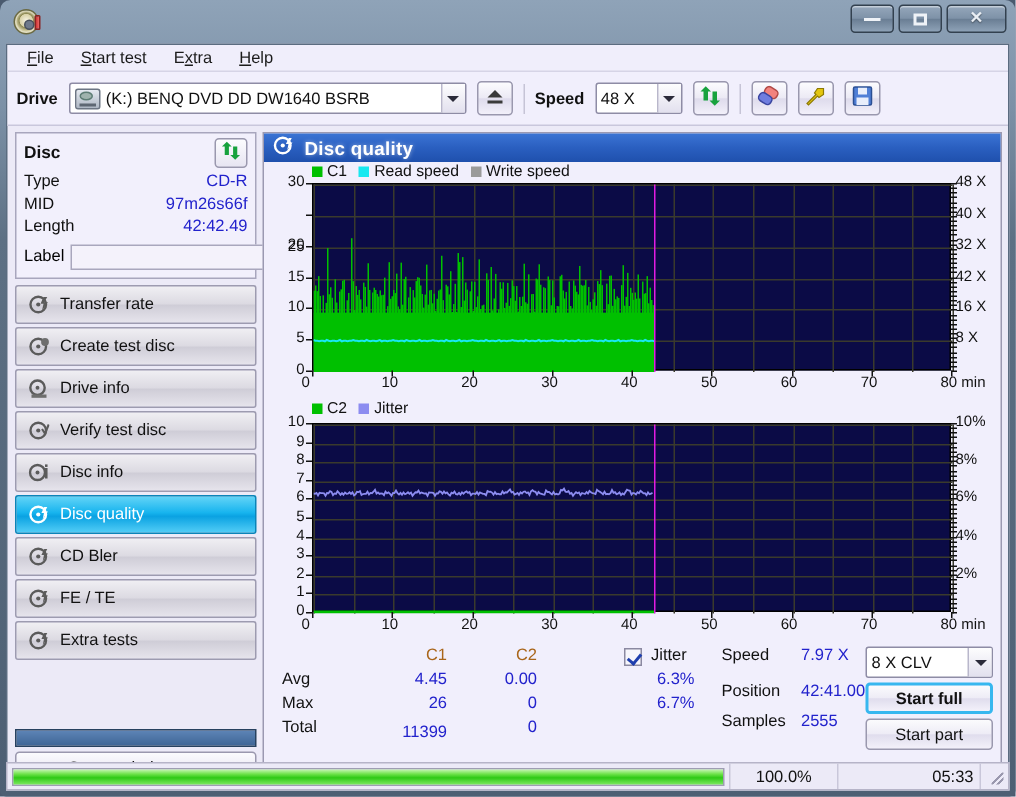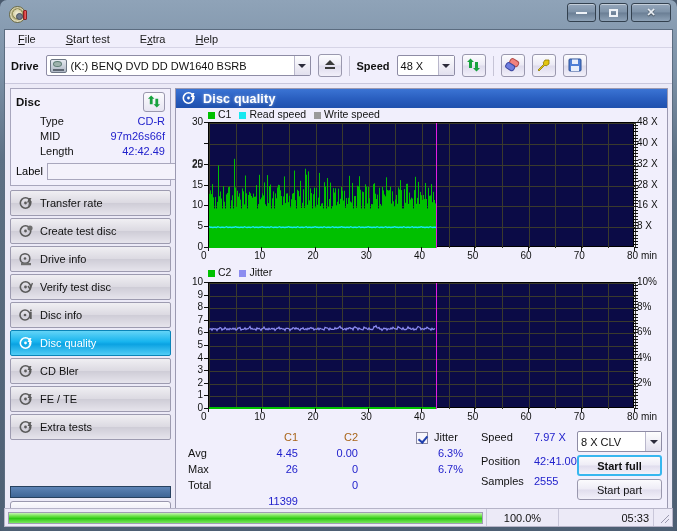--- a/index.html
+++ b/index.html
@@ -56,21 +56,21 @@
   
   #client {
     position:absolute; left:4px; top:29px; width:669px; height:498px;
     background:#eceaf7;
     border:1px solid #5b6c80;
     display:flex; flex-direction:column;
   }
 
   
   #menubar { height:18px; background:#f0eefb; display:flex; align-items:center;
-    padding-left:10px; gap:24px; border-bottom:1px solid #d6d4e6; }
+    padding-left:10px; gap:12px; border-bottom:1px solid #d6d4e6; }
   .menu-item { font-size:11px; color:#1b1b1b; padding:1px 3px; }
   .menu-item u { text-decoration: underline; }
 
   
   #toolbar { height:36px; background:#f1effc; display:flex; align-items:center;
     padding:0 6px; gap:7px; border-bottom:1px solid #c9c7dc; }
   .tb-label { font-weight:bold; font-size:11px; color:#111; }
   .combo {
     height:21px; background:#fff; border:1px solid #8e8ca5; border-radius:2px;
     display:flex; align-items:center; padding:0 0 0 3px; font-size:11px; color:#111;
@@ -101,21 +101,21 @@
   .panel { border:1px solid #a8a6bd; background:#f2f0fc; }
   #disc-panel { padding:3px 5px 4px 5px; }
   #disc-head { display:flex; align-items:center; justify-content:space-between; margin-bottom:2px;}
   #disc-head .t { font-weight:bold; font-size:11.5px; color:#111; }
   .refresh-btn {
     width:22px;height:20px;border:1px solid #9a98ae;border-radius:3px;
     background:linear-gradient(180deg,#fcfcfe,#e7e5f2);
     display:flex;align-items:center;justify-content:center;
   }
   .disc-row { display:flex; justify-content:space-between; font-size:11px; line-height:15px;}
-  .disc-row .k { color:#101010;margin-left:24px; }
+  .disc-row .k { color:#101010; }
   .disc-row .v { color:#2222cc; }
   #label-row { display:flex; align-items:center; gap:4px; margin-top:2px;}
   #label-row .k { font-size:11px; width:36px; }
   #label-input { flex:1; height:17px; background:#f4f2fb; border:1px solid #a9a7bd; font-size:11px; padding:0 2px;}
   .cd-btn { width:21px;height:20px;border:1px solid #9a98ae;border-radius:3px;
     background:linear-gradient(180deg,#fcfcfe,#e7e5f2);display:flex;align-items:center;justify-content:center;}
 
   
   #navlist { margin-top:4px; display:flex; flex-direction:column; gap:2px; }
   .nav-btn {
@@ -725,21 +725,21 @@
               <div class="tick-lbl" style="left: 0px; width: 27px; text-align: right; top: 70.5px;">15</div>
               <div class="tick" style="left: 28px; top: 76.5px; width: 4px; height: 1px;"></div>
               <div class="tick-lbl" style="left: 0px; width: 27px; text-align: right; top: 49.6667px;">20</div>
               <div class="tick" style="left: 28px; top: 55.6667px; width: 4px; height: 1px;"></div>
               <div class="tick-lbl" style="left: 0px; width: 27px; text-align: right; top: 22px; margin-top: 29px;">25</div>
               <div class="tick" style="left: 28px; top: 34.8333px; width: 4px; height: 1px;"></div>
               <div class="tick-lbl" style="left: 0px; width: 27px; text-align: right; top: 8px;">30</div>
               <div class="tick" style="left: 28px; top: 14px; width: 4px; height: 1px;"></div>
               <div class="tick-lbl" style="left: 461px; top: 112.167px;">8 X</div>
               <div class="tick-lbl" style="left: 461px; top: 91.3333px;">16 X</div>
-              <div class="tick-lbl" style="left: 461px; top: 70.5px;">28 X</div>
+              <div class="tick-lbl" style="left: 461px; top: 70.5px;">42 X</div>
               <div class="tick-lbl" style="left: 461px; top: 49.6667px;">32 X</div>
               <div class="tick-lbl" style="left: 461px; top: 28.8333px;">40 X</div>
               <div class="tick-lbl" style="left: 461px; top: 8px;">48 X</div>
               <div class="tick" style="left: 458px; top: 139px; width: 4px; height: 1px;"></div>
               <div class="tick" style="left: 458px; top: 135.875px; width: 4px; height: 1px;"></div>
               <div class="tick" style="left: 458px; top: 132.75px; width: 4px; height: 1px;"></div>
               <div class="tick" style="left: 458px; top: 129.625px; width: 4px; height: 1px;"></div>
               <div class="tick" style="left: 458px; top: 126.5px; width: 4px; height: 1px;"></div>
               <div class="tick" style="left: 458px; top: 123.375px; width: 4px; height: 1px;"></div>
               <div class="tick" style="left: 458px; top: 120.25px; width: 4px; height: 1px;"></div>
@@ -934,21 +934,21 @@
             <span class="val" style="left:80px;top:18px;width:42px;">4.45</span>
             <span class="val" style="left:140px;top:18px;width:42px;">0.00</span>
             <span class="val" style="left:245px;top:18px;width:42px;">6.3%</span>
 
             <span class="lbl" style="left:12px;top:34px;">Max</span>
             <span class="val" style="left:80px;top:34px;width:42px;">26</span>
             <span class="val" style="left:140px;top:34px;width:42px;">0</span>
             <span class="val" style="left:245px;top:34px;width:42px;">6.7%</span>
 
             <span class="lbl" style="left:12px;top:50px;">Total</span>
-            <span class="val" style="left:72px;top:66px;width:50px;">11399</span>
+            <span class="val" style="left:72px;top:53px;width:50px;">11399</span>
             <span class="val" style="left:140px;top:50px;width:42px;">0</span>
 
             <span class="lbl" style="left:305px;top:2px;">Speed</span>
             <span class="val" style="left:358px;top:2px;width:60px;text-align:left;">7.97 X</span>
             <span class="lbl" style="left:305px;top:26px;">Position</span>
             <span class="val" style="left:358px;top:26px;width:60px;text-align:left;">42:41.00</span>
             <span class="lbl" style="left:305px;top:46px;">Samples</span>
             <span class="val" style="left:358px;top:46px;width:60px;text-align:left;">2555</span>
 
             <div class="combo" id="clv-combo">

